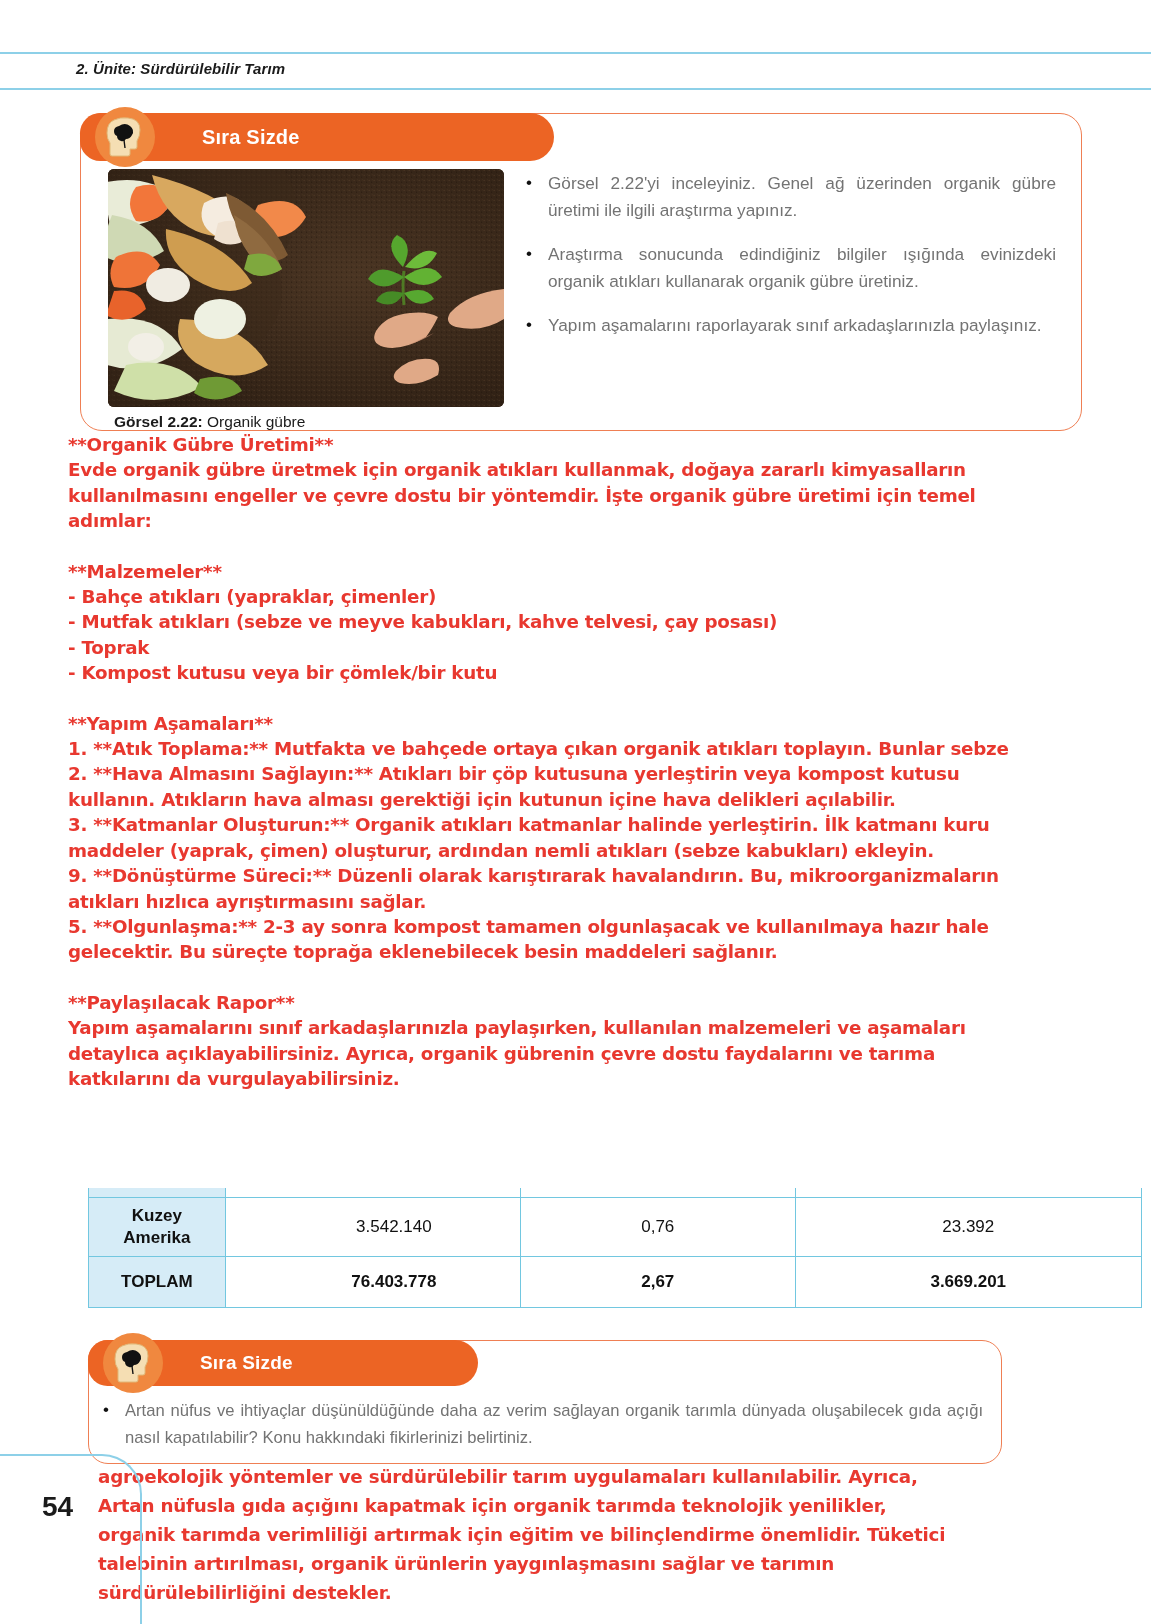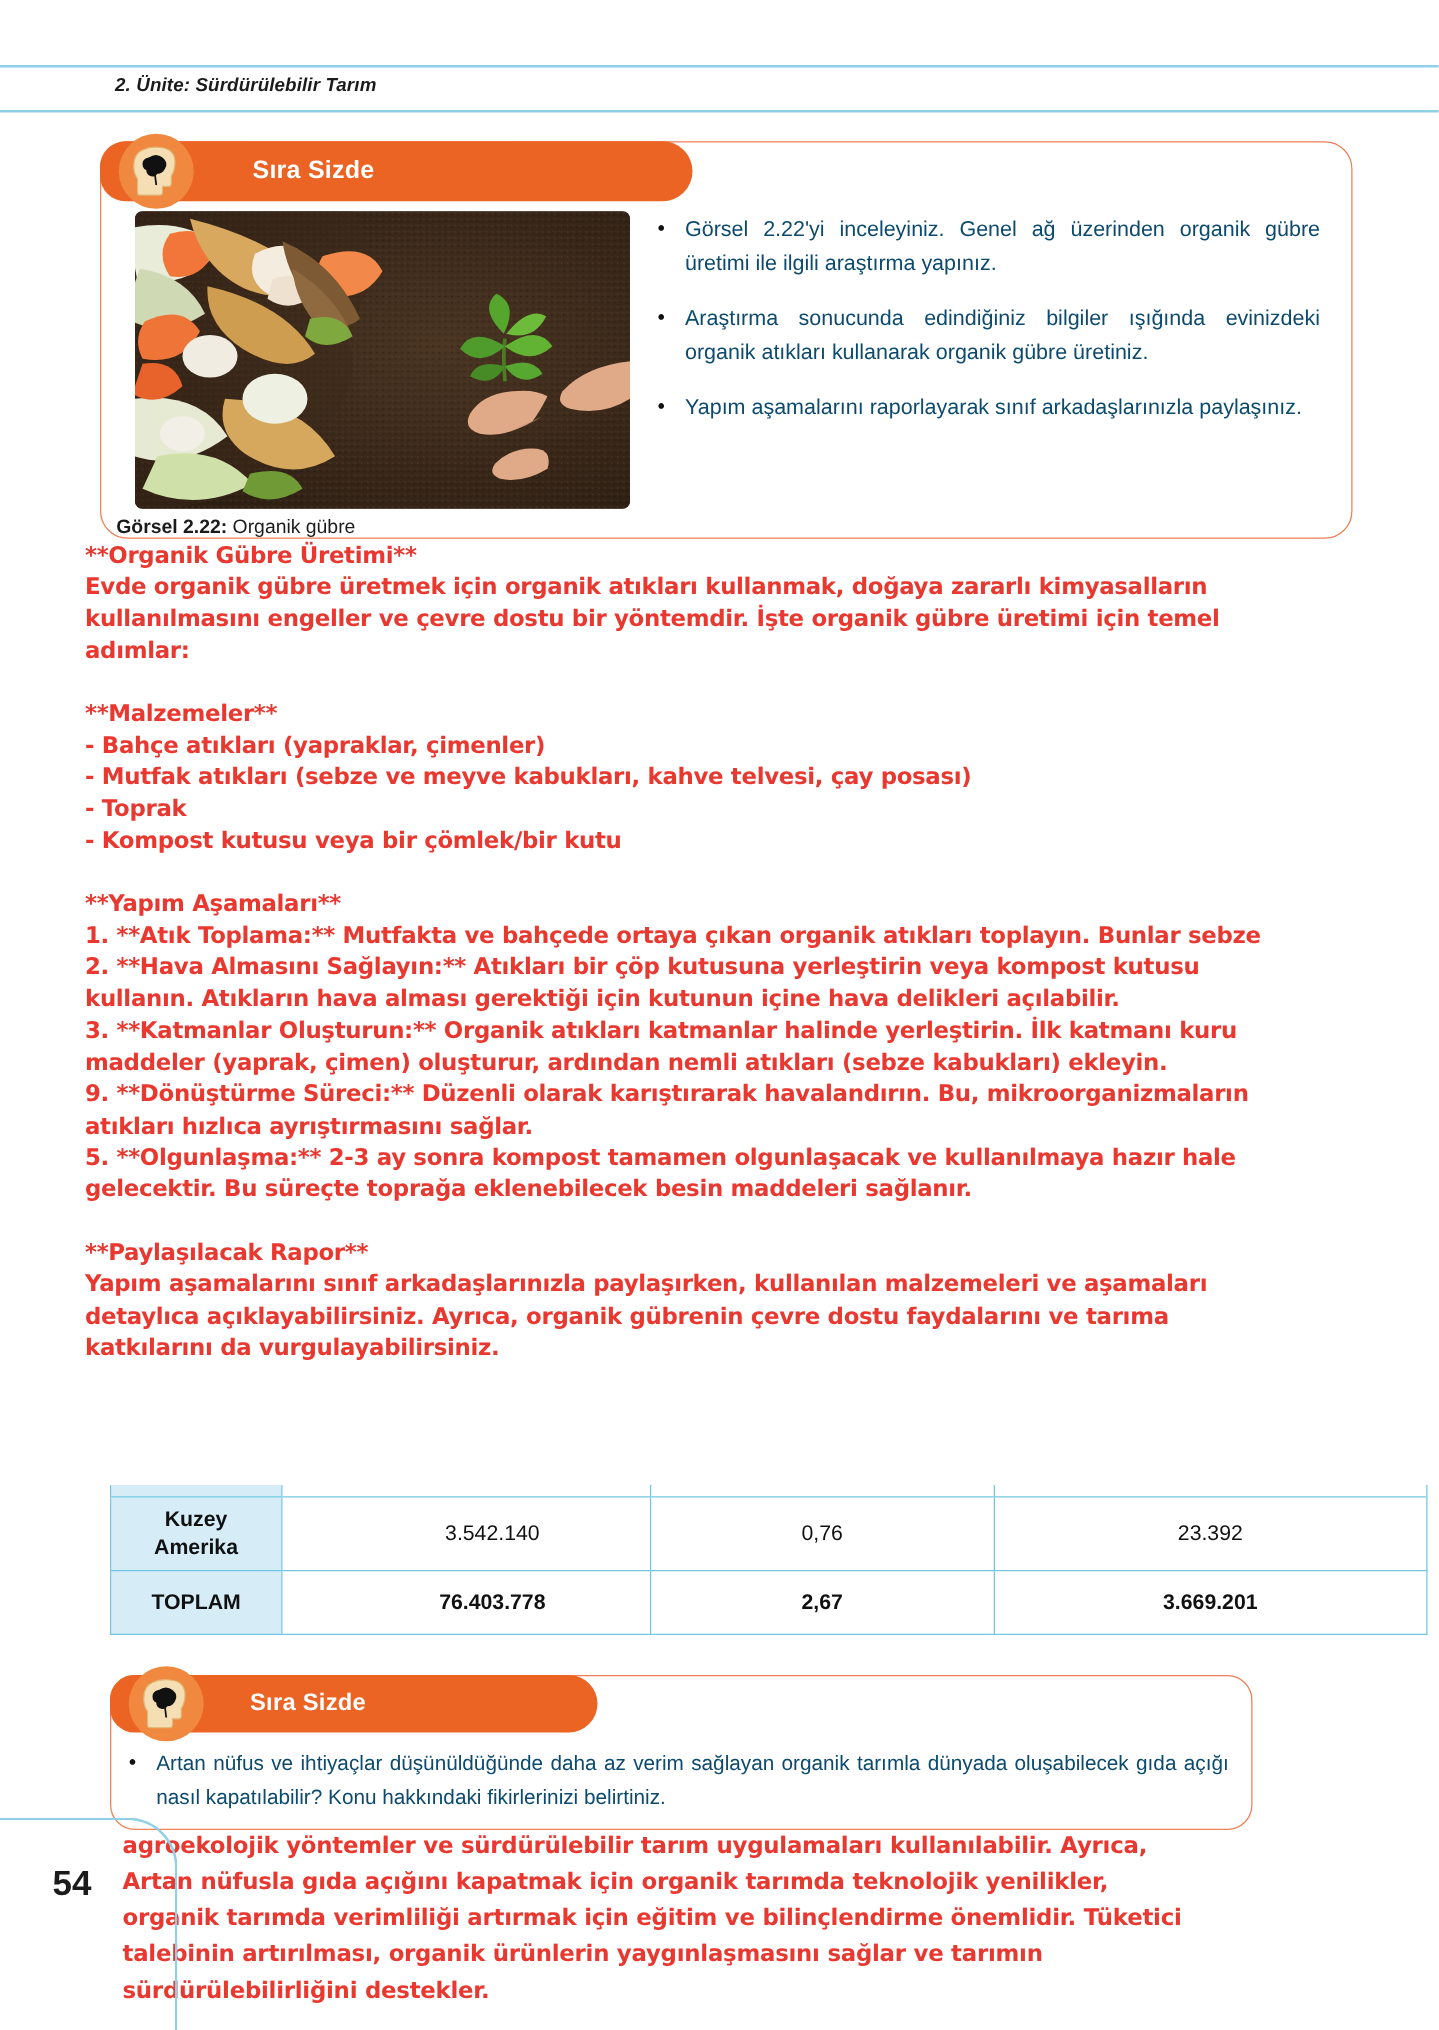--- a/index.html
+++ b/index.html
@@ -31,21 +31,21 @@
     background: #8dd0e8;
   }
   .header-rule-bottom {
     position: absolute;
     left: 0; top: 88px;
     width: 1151px; height: 2px;
     background: #8dd0e8;
   }
   .running-head {
     position: absolute;
-    left: 92px; top: 60px;
+    left: 76px; top: 60px;
     font-size: 15px;
     font-weight: bold;
     font-style: italic;
     color: #1b1b1b;
     letter-spacing: .1px;
     white-space: nowrap;
   }
 
   
   .sira-card {
@@ -102,21 +102,21 @@
     top: 55px;
     width: 396px;
     height: 238px;
     border-radius: 6px;
     overflow: hidden;
     background: #3a2a1c;
   }
   .photo svg { display: block; }
   .caption {
     position: absolute;
-    left: 12px;
+    left: 33px;
     top: 299px;
     font-size: 15.5px;
     color: #1b1b1b;
     white-space: nowrap;
   }
   .caption b { font-weight: bold; }
 
   
   .sira-bullets {
     position: absolute;
@@ -132,21 +132,21 @@
     width: 22px;
     flex: 0 0 22px;
     font-size: 17px;
     line-height: 26px;
     color: #111;
   }
   .sb-text {
     flex: 1;
     font-size: 17.2px;
     line-height: 26.5px;
-    color: #0c4a6e;
+    color: #737373;
     text-align: justify;
     text-justify: inter-word;
   }
 
   
   .red-block {
     position: absolute;
     color: #e8382f;
     font-weight: bold;
     font-family: "DejaVu Sans", "Liberation Sans", sans-serif;

